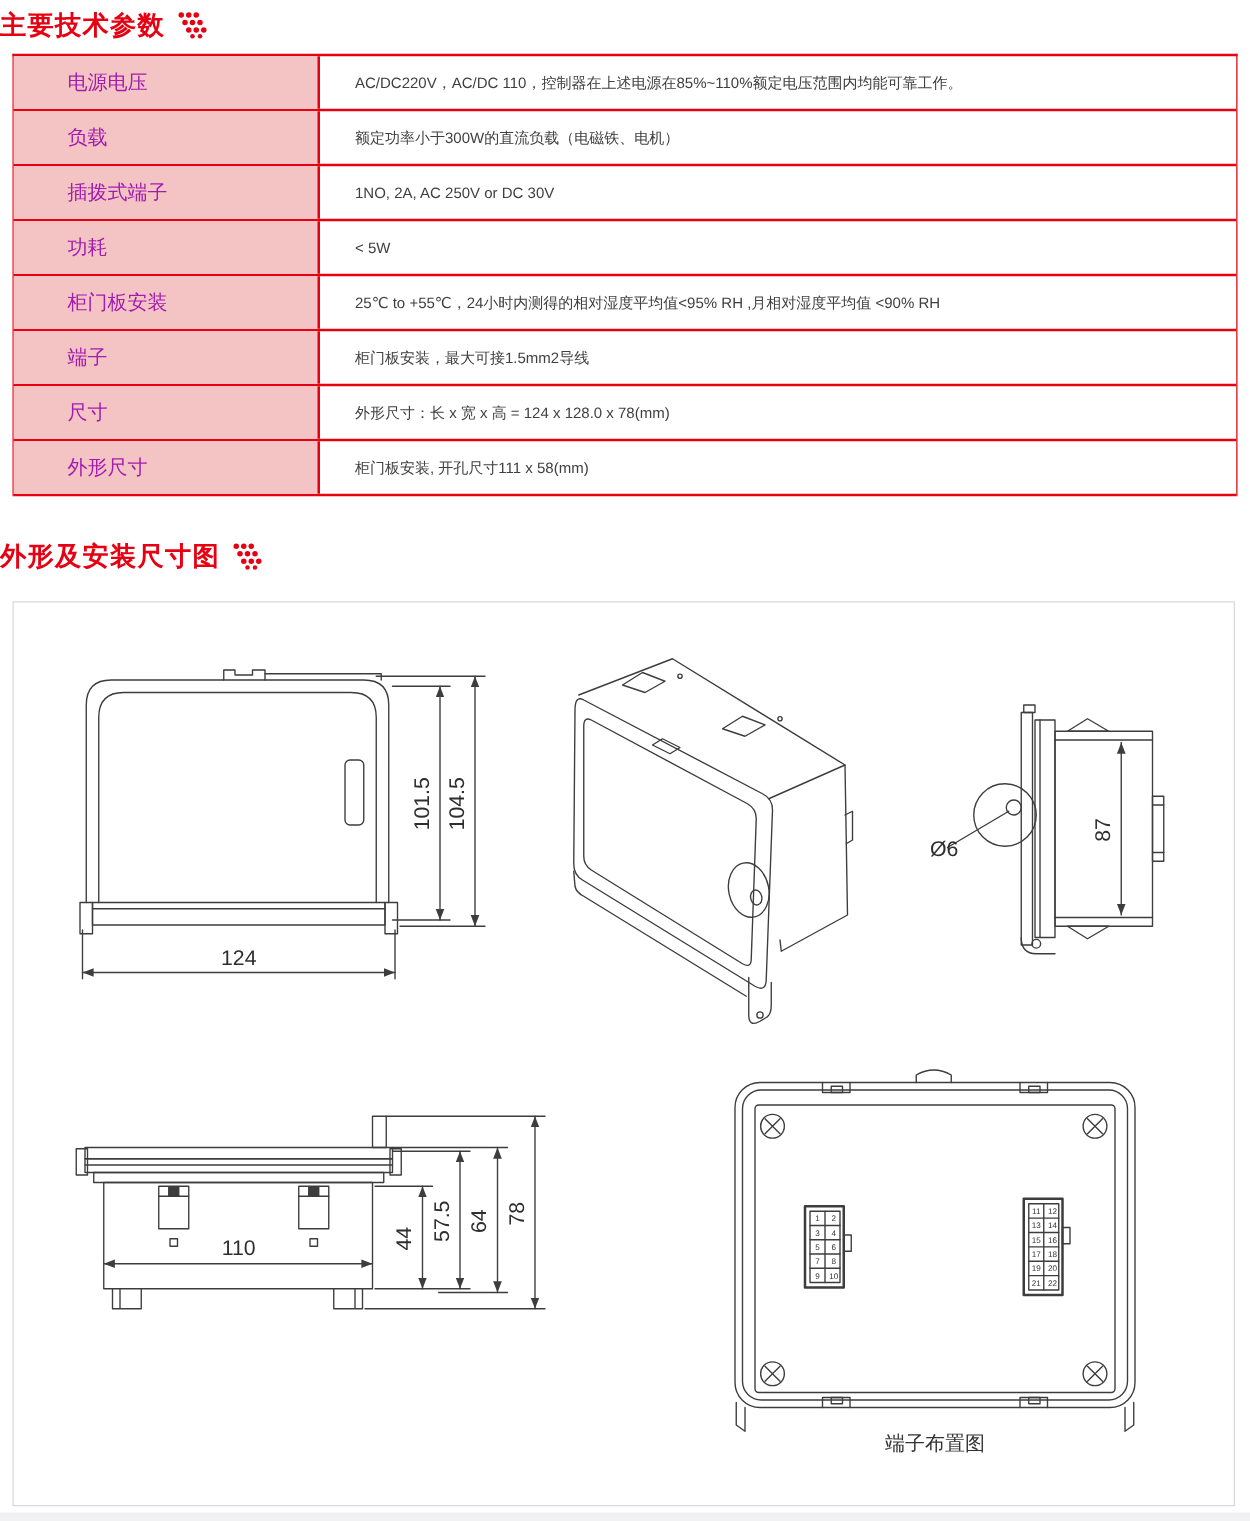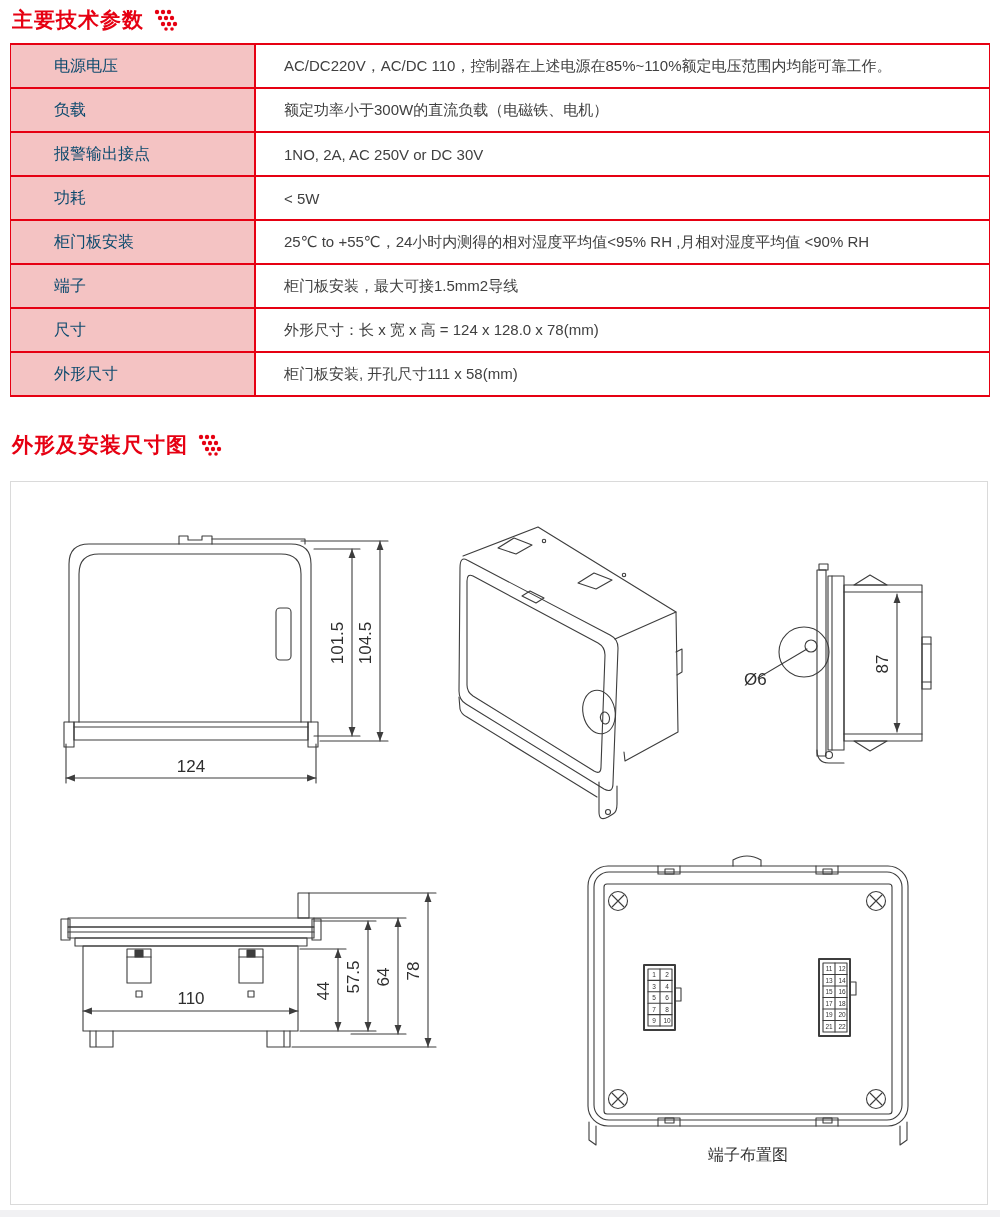--- a/index.html
+++ b/index.html
@@ -2,38 +2,38 @@
 <html><head>
 <meta charset="utf-8">
 <style>
   html,body { margin:0; padding:0; }
   body {
     width:1000px; height:1217px; position:relative; background:#ffffff;
     font-family:"Liberation Sans","DejaVu Sans",sans-serif;
     overflow:hidden;
   }
   .sec-title {
-    position:absolute; left:12px; display:flex; align-items:center; gap:9px;
+    position:absolute; left:0; display:flex; align-items:center; gap:9px;
     color:#e60012; font-size:21px; font-weight:bold; letter-spacing:1px;
   }
   #title1 { top:6px; }
   #title2 { top:431px;text-align:right; }
   .dots-icon { flex:0 0 auto; }
   .ptable {
     position:absolute; left:10px; top:43px; width:980px; box-sizing:border-box;
     border-top:2px solid #e60012; border-left:1px solid #e60012; border-right:1px solid #e60012;
   }
   .trow { display:flex; height:42px; border-bottom:2px solid #e60012; }
   .tlabel {
     width:245px; box-sizing:border-box; background:#f4c3c3; border-right:2px solid #e60012;
-    display:flex; align-items:center; padding-left:43px; font-size:16px; color:#0c4a6e;
+    display:flex; align-items:center; padding-left:43px; font-size:16px; color:#a21caf;
   }
   .tvalue {
     flex:1; display:flex; align-items:center; padding-left:28px; padding-right:10px;
-    font-size:15px; color:#404040; white-space:nowrap; overflow:hidden;
+    font-size:12px; color:#404040; white-space:nowrap; overflow:hidden;
   }
   .draw-box {
     position:absolute; left:10px; top:481px; width:978px; height:724px;
     box-sizing:border-box; border:1px solid #dadada; background:#fff;
   }
   .footer-strip { position:absolute; left:0; top:1210px; width:1000px; height:7px; background:#f1f1f3; }
   svg text { font-family:"Liberation Sans","DejaVu Sans",sans-serif; }
   .dim  { font-size:17px; fill:#2e2e2e; }
   .tnum { font-size:6.5px; fill:#333333; }
   .cap  { font-size:16px; fill:#333333; }
@@ -63,21 +63,21 @@
 <div class="ptable">
   <div class="trow">
       <div class="tlabel">电源电压</div>
       <div class="tvalue">AC/DC220V，AC/DC 110，控制器在上述电源在85%~110%额定电压范围内均能可靠工作。</div>
     </div>
   <div class="trow">
       <div class="tlabel">负载</div>
       <div class="tvalue">额定功率小于300W的直流负载（电磁铁、电机）</div>
     </div>
   <div class="trow">
-      <div class="tlabel">报警输出接点</div>
+      <div class="tlabel">插拨式端子</div>
       <div class="tvalue">1NO, 2A, AC 250V or DC 30V</div>
     </div>
   <div class="trow">
       <div class="tlabel">功耗</div>
       <div class="tvalue">&lt; 5W</div>
     </div>
   <div class="trow">
       <div class="tlabel">柜门板安装</div>
       <div class="tvalue">25℃ to +55℃，24小时内测得的相对湿度平均值&lt;95% RH ,月相对湿度平均值 &lt;90% RH</div>
     </div>

